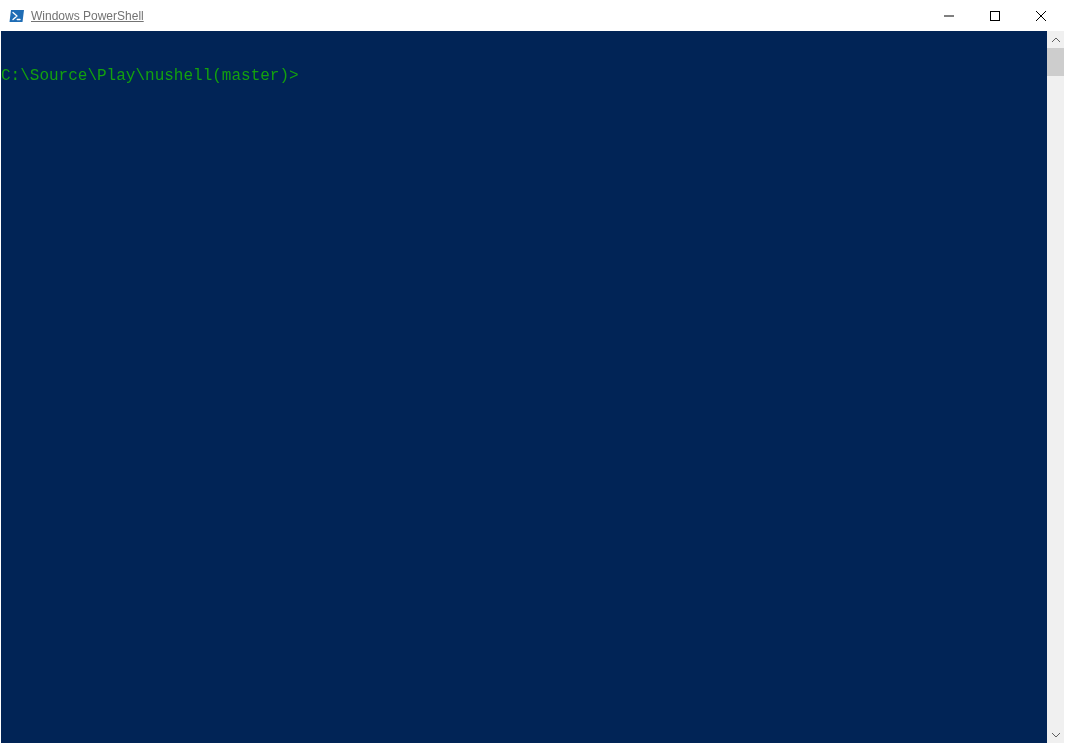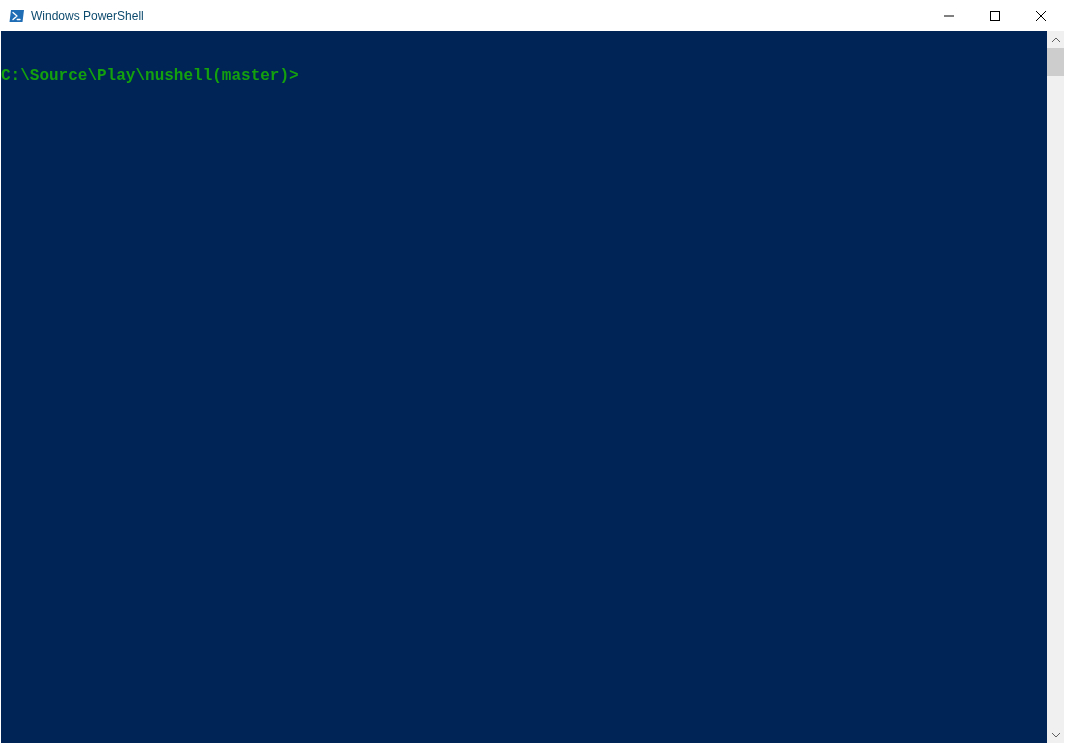--- a/index.html
+++ b/index.html
@@ -38,21 +38,22 @@
     }
     .app-icon {
       width: 16px;
       height: 16px;
       display: flex;
       align-items: center;
       justify-content: center;
     }
     .title-text {
       font-size: 12px;
-      color: #0c4a6e;
+      color: #737373;
+      text-decoration: underline;
     }
     .window-controls {
       display: flex;
       height: 100%;
     }
     .win-btn {
       width: 46px;
       height: 100%;
       display: flex;
       align-items: center;
@@ -76,21 +77,20 @@
       font-family: Consolas, "Courier New", monospace;
       font-size: 16px;
       line-height: 18px;
       padding: 0;
       overflow: hidden;
       white-space: pre;
     }
     .prompt-line {
       display: flex;
       align-items: center;
-      font-weight: bold;
     }
     .prompt-text {
       color: #13a10e;
     }
     .cursor-space {
       display: inline-block;
       width: 9px;
       height: 17px;
       margin-left: 2px;
     }

